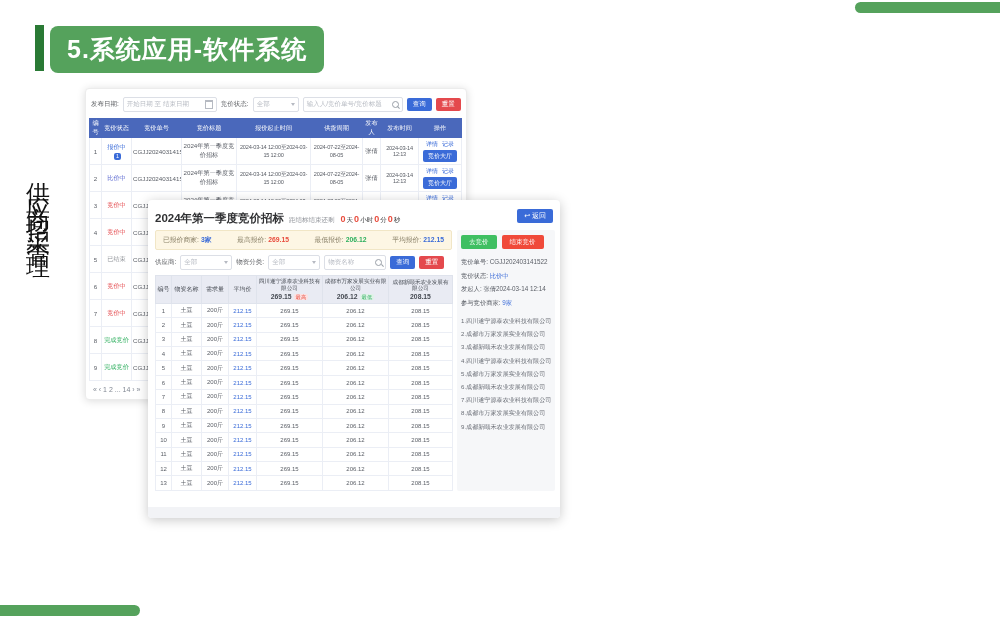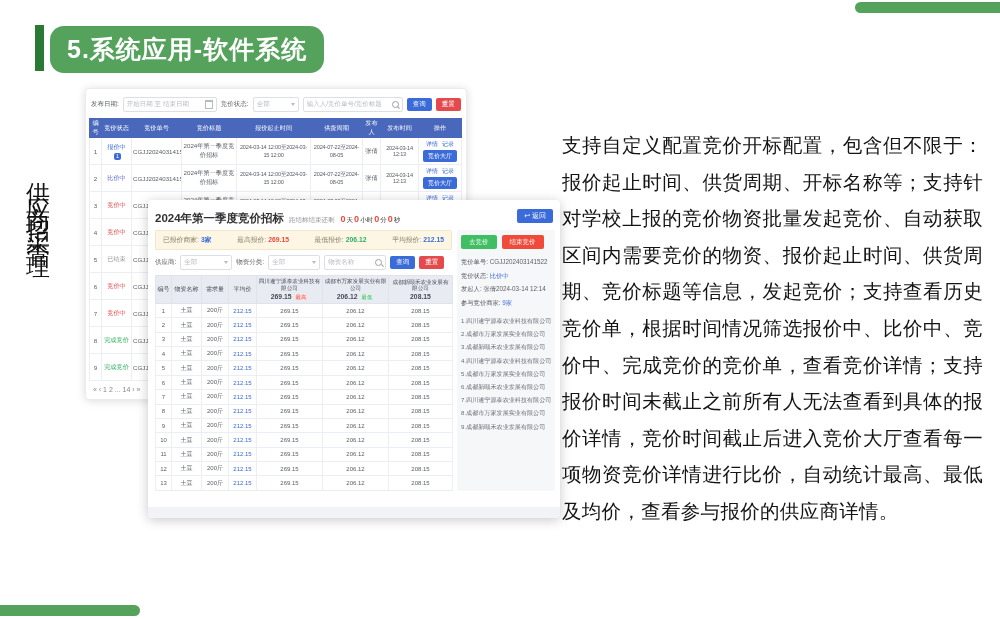--- a/index.html
+++ b/index.html
@@ -6,21 +6,21 @@
   .slide{position:relative;width:1000px;height:619px;background:#ffffff;overflow:hidden;
          font-family:"Liberation Sans",sans-serif;}
 
   
   .decor-top-right{position:absolute;top:2px;right:0;width:145px;height:11px;
     background:#55a25c;border-radius:6px 0 0 6px;}
   .decor-bottom-left{position:absolute;bottom:3px;left:0;width:140px;height:11px;
     background:#55a25c;border-radius:0 6px 6px 0;}
   .title-accent{position:absolute;left:35px;top:25px;width:9px;height:46px;background:#2a7a35;}
   .title-badge{position:absolute;left:50px;top:26px;background:#55a25c;color:#fff;
-    font-size:25px;font-weight:bold;padding:7px 17px;border-radius:14px;letter-spacing:1px;}
+    font-size:25px;font-weight:bold;padding:7px 17px;border-radius:8px;letter-spacing:1px;}
   .vertical-label{position:absolute;left:22px;top:164px;writing-mode:vertical-rl;
     text-orientation:upright;font-family:"Liberation Serif",serif;font-size:24px;
     letter-spacing:12px;color:#111;}
 
   
   .description{position:absolute;left:562px;top:128px;width:421px;margin:0;
     font-family:"Liberation Serif",serif;font-size:19.5px;line-height:36.6px;
     color:#141414;text-align:justify;letter-spacing:.3px;}
 
   
@@ -471,14 +471,13 @@
             <div class="sup-item">7.四川遂宁源泰农业科技有限公司</div>
             <div class="sup-item">8.成都市万家发展实业有限公司</div>
             <div class="sup-item">9.成都新颐禾农业发展有限公司</div>
           </div>
       </aside>
     </div>
 
     <div class="d-footer"></div>
   </section>
 
-  <p class="description">支持自定义配置竞价开标配置，包含但不限于：报价起止时间、供货周期、开标名称等；支持针对学校上报的竞价物资批量发起竞价、自动获取区间内需要竞价的物资、报价起止时间、供货周期、竞价标题等信息，发起竞价；支持查看历史竞价单，根据时间情况筛选报价中、比价中、竞价中、完成竞价的竞价单，查看竞价详情；支持报价时间未截止之前所有人无法查看到具体的报价详情，竞价时间截止后进入竞价大厅查看每一项物资竞价详情进行比价，自动统计最高、最低及均价，查看参与报价的供应商详情。</p>
 </div>
 
 </body></html>

